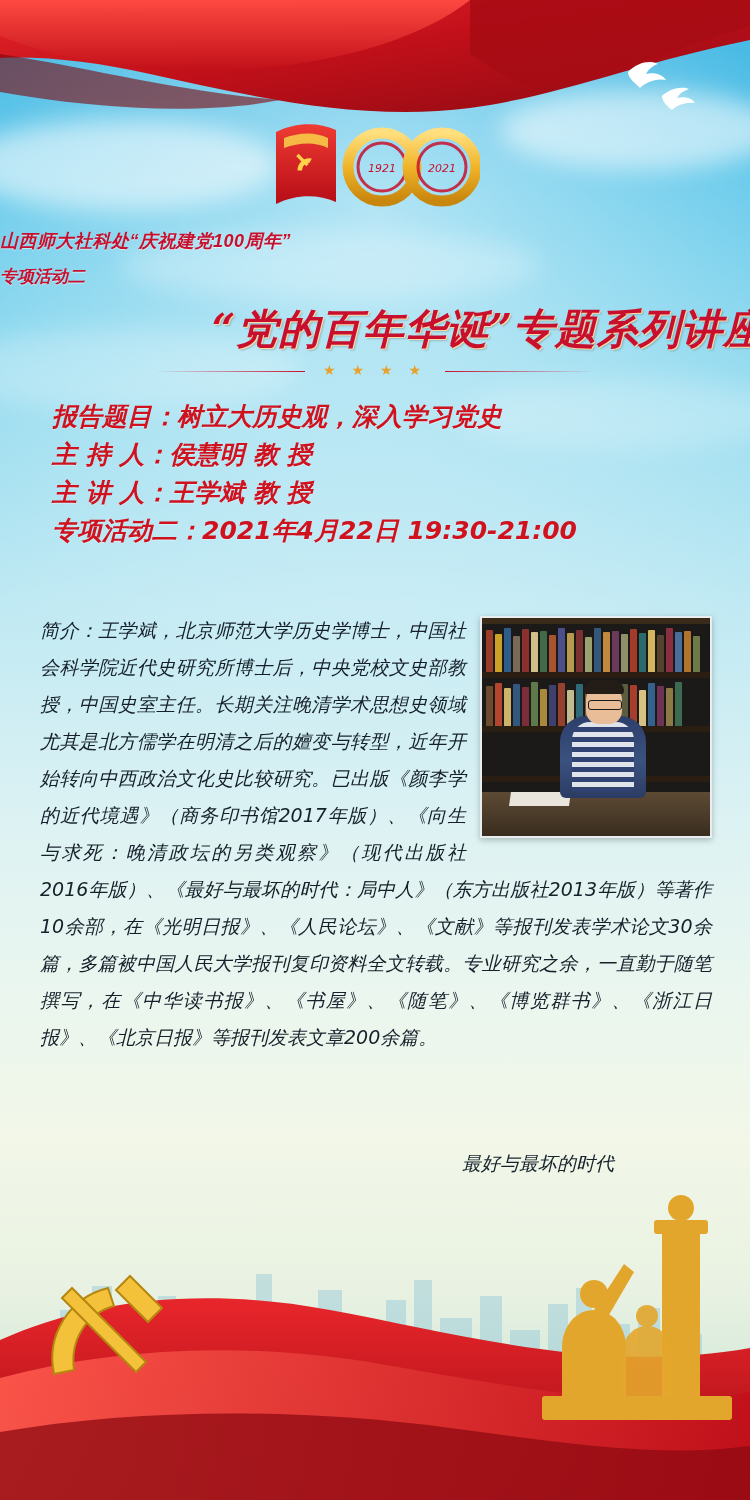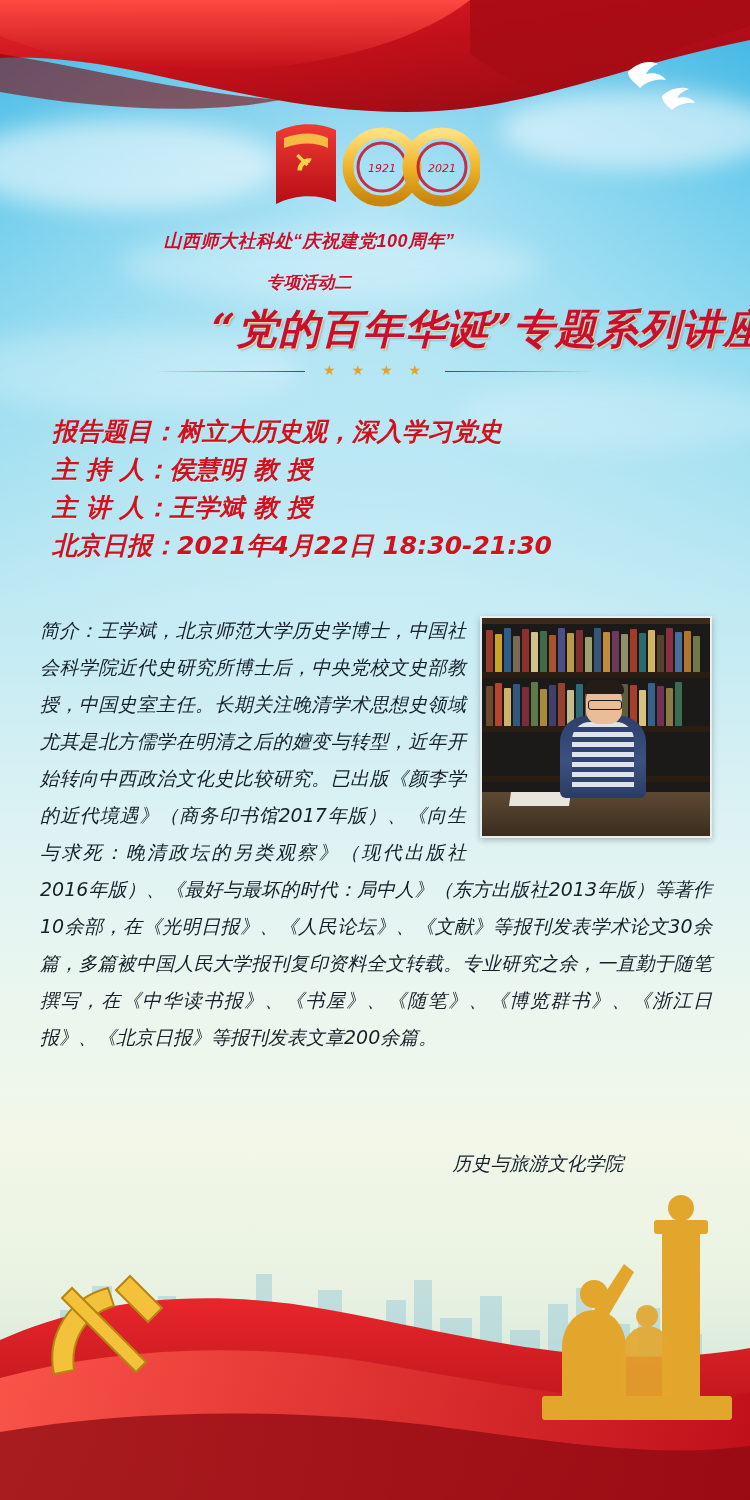--- a/index.html
+++ b/index.html
@@ -41,45 +41,45 @@
   }
 
   
   .emblem{
     position:absolute;top:118px;left:0;width:750px;text-align:center;
   }
   .emblem svg{display:block;margin:0 auto;}
 
   
   .head-lines{
-    position:absolute;top:228px;left:8px;width:602px;text-align:center;
+    position:absolute;top:228px;left:0;width:602px;
     color:#c8102e;font-weight:bold;
   }
   .head-lines .l1{font-size:18px;letter-spacing:.5px;line-height:26px;text-shadow:0 1px 0 rgba(255,255,255,.5);}
-  .head-lines .l2{font-size:17px;line-height:26px;margin-top:16px;text-shadow:0 1px 0 rgba(255,255,255,.5);}
+  .head-lines .l2{font-size:17px;line-height:26px;margin-top:10px;text-shadow:0 1px 0 rgba(255,255,255,.5);}
 
   .main-title{
     position:absolute;top:302px;left:15px;width:750px;text-align:right;
     font-family:"DejaVu Serif","Liberation Serif",serif;
     font-weight:bold;font-size:41px;color:#c8102e;letter-spacing:1px;
     text-shadow:1px 1px 0 #ffd9a0, 2px 2px 2px rgba(0,0,0,.18);
   }
   .stars-row{
     position:absolute;top:362px;left:0;width:750px;text-align:center;
     color:#e8a12a;font-size:14px;letter-spacing:6px;
   }
   .stars-row .rule{
     display:inline-block;width:150px;height:1px;background:linear-gradient(90deg,rgba(200,16,46,0),#c8102e);
     vertical-align:middle;margin:0 8px;
   }
   .stars-row .rule.r{background:linear-gradient(90deg,#c8102e,rgba(200,16,46,0));}
 
   
   .info{
-    position:absolute;top:413px;left:52px;width:650px;
+    position:absolute;top:398px;left:52px;width:650px;
     color:#d0111e;font-weight:bold;
   }
   .info .row{
     font-size:25px;line-height:38px;white-space:nowrap;
     font-family:"DejaVu Sans","Liberation Sans",sans-serif;
     text-shadow:0 1px 0 rgba(255,255,255,.35);
   }
   .info .row.spaced{letter-spacing:0px;}
 
   
@@ -198,21 +198,21 @@
     <div class="row">
       <span>报告题目：</span><span>树立大历史观，深入学习党史</span>
     </div>
     <div class="row spaced">
       <span>主 持 人：</span><span>侯慧明   教   授</span>
     </div>
     <div class="row spaced">
       <span>主 讲 人：</span><span>王学斌   教   授</span>
     </div>
     <div class="row">
-      <span>北京日报：</span><span>2021年4月22日 18:30-21:30</span>
+      <span>专项活动二：</span><span>2021年4月22日 19:30-21:00</span>
     </div>
   </div>
 
   <div class="bio">
     <div class="photo">
 
       <div class="shelf" style="top:0;height:6px;background:#3a2a1a;"></div>
       <div class="shelf" style="top:54px;height:6px;"></div>
       <div class="shelf" style="top:108px;height:6px;"></div>
       <div class="shelf" style="top:158px;height:6px;"></div>
@@ -274,21 +274,21 @@
       <div style="position:absolute;left:90px;bottom:44px;width:62px;height:70px;
                   background:repeating-linear-gradient(180deg,#eef1f5 0 5px,#2f4272 5px 10px);border-radius:18px 18px 4px 4px;opacity:.92;"></div>
       <div style="position:absolute;left:104px;bottom:112px;width:36px;height:40px;background:#e8bd97;border-radius:16px 16px 13px 13px;"></div>
       <div style="position:absolute;left:102px;bottom:142px;width:40px;height:14px;background:#241c16;border-radius:14px 14px 4px 4px;"></div>
       <div style="position:absolute;left:106px;bottom:126px;width:32px;height:8px;border:1.5px solid #1b1b1b;border-radius:3px;"></div>
     </div>
     <p>简介：王学斌，北京师范大学历史学博士，中国社会科学院近代史研究所博士后，中央党校文史部教授，中国史室主任。长期关注晚清学术思想史领域尤其是北方儒学在明清之后的嬗变与转型，近年开始转向中西政治文化史比较研究。已出版《颜李学的近代境遇》（商务印书馆2017年版）、《向生与求死：晚清政坛的另类观察》（现代出版社2016年版）、《最好与最坏的时代：局中人》（东方出版社2013年版）等著作10余部，在《光明日报》、《人民论坛》、《文献》等报刊发表学术论文30余篇，多篇被中国人民大学报刊复印资料全文转载。专业研究之余，一直勤于随笔撰写，在《中华读书报》、《书屋》、《随笔》、《博览群书》、《浙江日报》、《北京日报》等报刊发表文章200余篇。</p>
   </div>
 
   <div class="sign">
-    <div>历史与旅游文化学院</div>
+    <div>最好与最坏的时代</div>
   </div>
 
   <svg class="skyline" viewBox="0 0 750 150" preserveAspectRatio="none">
     <g fill="#8fc5d8" opacity=".8">
       <rect x="60" y="80" width="26" height="70"></rect>
         <rect x="92" y="56" width="20" height="94"></rect>
       <rect x="120" y="92" width="30" height="58"></rect>
         <rect x="158" y="66" width="18" height="84"></rect>
       <rect x="184" y="98" width="34" height="52"></rect>
         <rect x="226" y="72" width="22" height="78"></rect>

